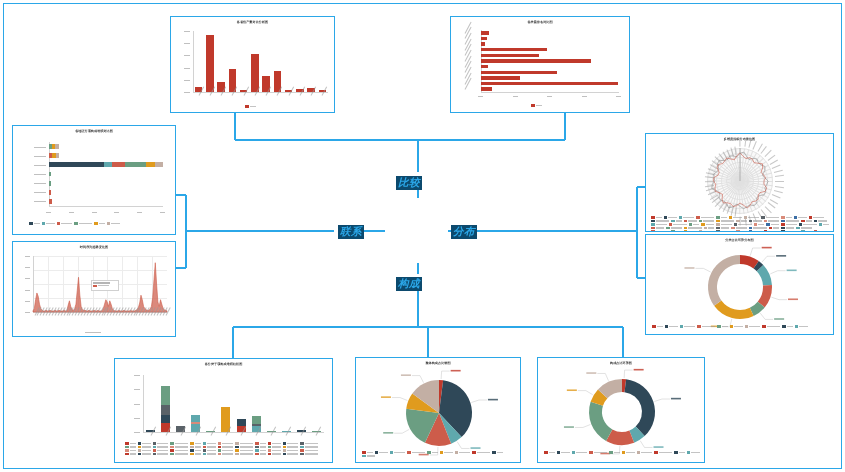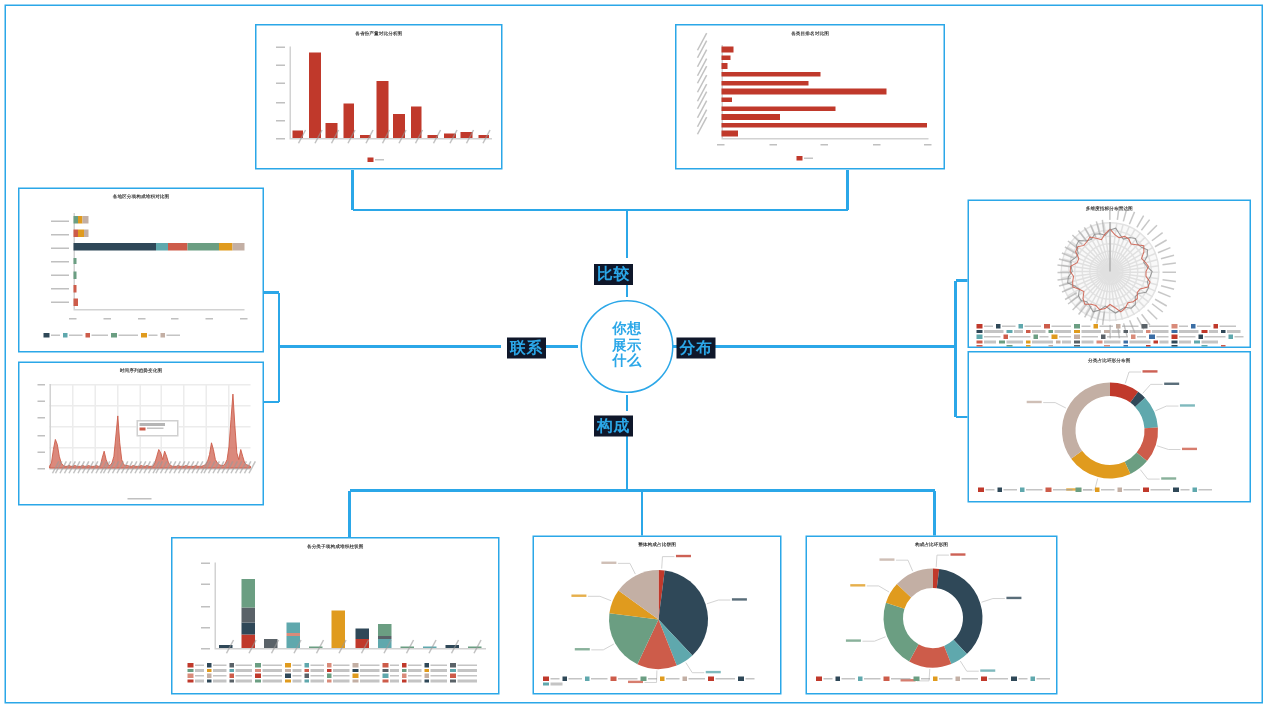--- a/index.html
+++ b/index.html
@@ -56,23 +56,24 @@
     font-weight: 700;
     letter-spacing: .4px;
   }
 
   .branch-label {
     position: absolute;
     font-size: 10.5px;
     font-weight: 700;
     color: #2BA7E8;
     white-space: nowrap;
-    background: #0f172a;
+    background: #0c4a6e;
     padding: 0 2px;
     letter-spacing: .5px;
+    font-style: italic;
   }
   .bl-top    { left: 396px; top: 176px; }
   .bl-bottom { left: 396px; top: 277px; }
   .bl-left   { left: 338px; top: 225px; }
   .bl-right  { left: 451px; top: 225px; }
 
   
   .panel {
     position: absolute;
     border: 1.6px solid #2BA7E8;
@@ -186,25 +187,20 @@
       <path d="M186,268 L176,268"></path>
 
       <path d="M451,231 L448,231"></path>
       <path d="M474,231 L637,231"></path>
       <path d="M637,187 L637,278"></path>
       <path d="M637,187 L647,187"></path>
       <path d="M637,278 L647,278"></path>
     </g>
   </svg>
 
-  <div class="hub">
-    <span>你想</span>
-    <span>展示</span>
-    <span>什么</span>
-  </div>
 
   <div class="branch-label bl-top">比较</div>
   <div class="branch-label bl-right">分布</div>
   <div class="branch-label bl-bottom">构成</div>
   <div class="branch-label bl-left">联系</div>
 
   <div class="panel" style="left:170px;top:16px;width:165px;height:97px;">
     <div class="panel-title">各省份产量对比分析图</div>
     <div class="plot" id="p0" style="left:0;top:0;right:0;bottom:0;">
         <div class="axis-line" style="left: 22px; top: 75px; width: 135px; height: 1px;"></div>

